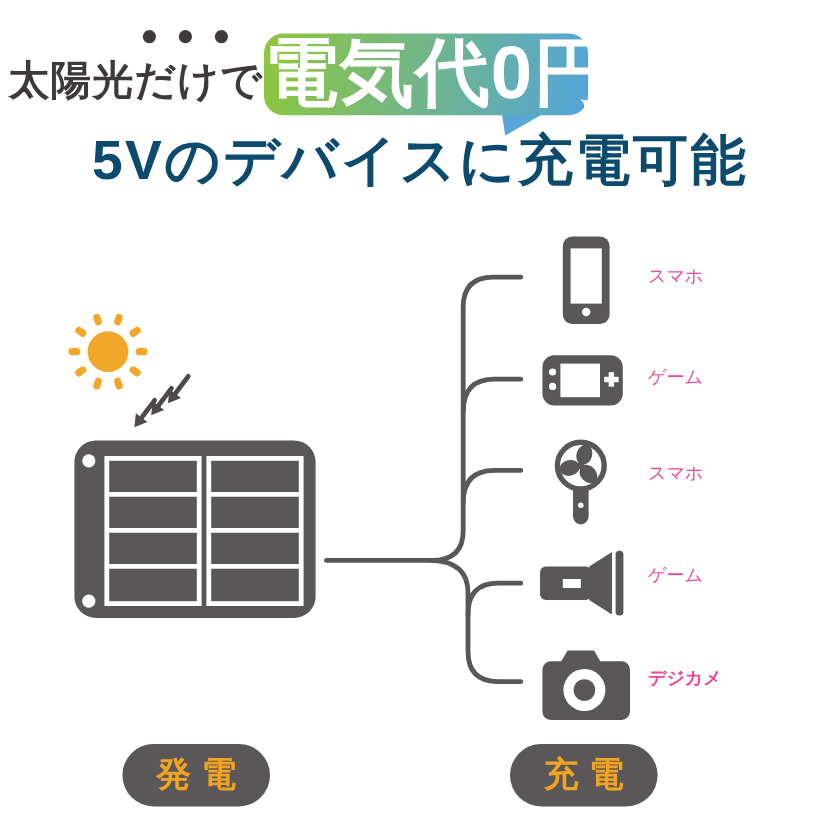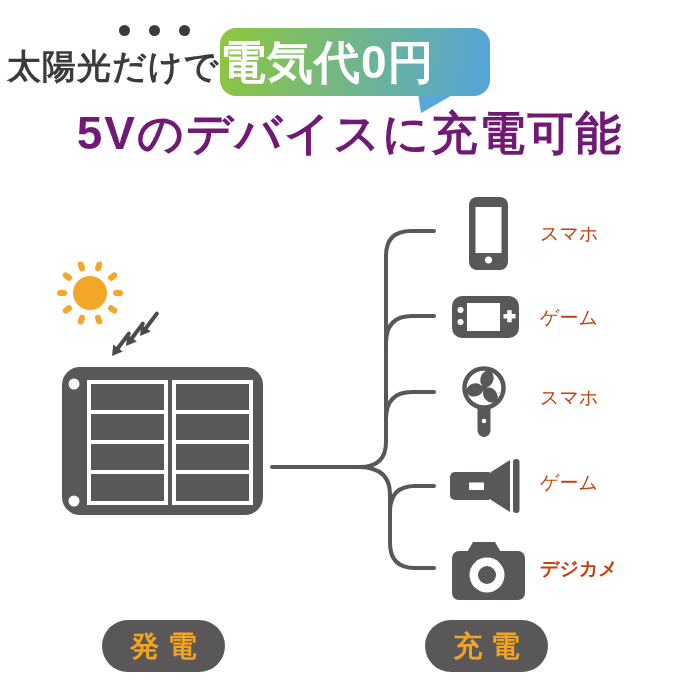--- a/index.html
+++ b/index.html
@@ -11,30 +11,30 @@
   
   .dots{position:absolute;left:119px;top:25px;display:flex;gap:19px;}
   .dot{width:11px;height:11px;border-radius:50%;background:#3e3a39;}
   .tagline{
     position:absolute;left:7px;top:44px;font-size:34px;font-weight:600;
     color:#3e3a39;letter-spacing:1px;white-space:nowrap;
   }
   .badge{
     position:absolute;left:220px;top:28px;width:270px;height:68px;
     border-radius:16px;background:linear-gradient(100deg,#8dc63f 2%,#54a5d8 98%);
-    color:#ffffff;font-size:46px;font-weight:bold;
+    color:#ffffff;font-size:62px;font-weight:bold;
     line-height:68px;letter-spacing:1px;white-space:nowrap;
   }
   .heading{
     position:absolute;left:0;right:0;top:103px;text-align:center;
-    font-size:46px;font-weight:bold;color:#701a75;letter-spacing:2px;white-space:nowrap;
+    font-size:46px;font-weight:bold;color:#0c4a6e;letter-spacing:2px;white-space:nowrap;
   }
   
   .dev-label{
-    position:absolute;left:540px;font-size:19px;color:#c2410c;white-space:nowrap;
+    position:absolute;left:540px;font-size:15px;color:#ec4899;white-space:nowrap;
   }
   
   .pill{
     position:absolute;top:620px;width:123px;height:52px;border-radius:26px;
     background:#595757;color:#f2a321;font-size:29px;font-weight:bold;
     text-align:center;line-height:52px;letter-spacing:.3em;text-indent:.3em;white-space:nowrap;
   }
   .pill.generation{left:102px;}
   .pill.charging{left:425px;}
   svg{display:block;}

